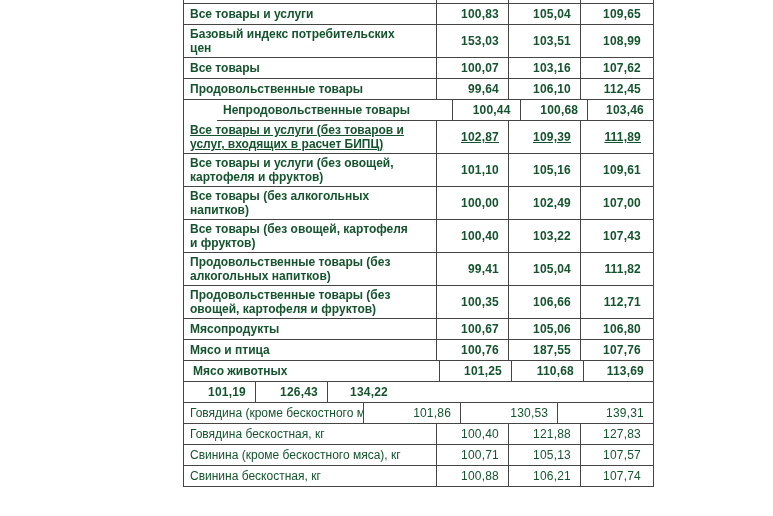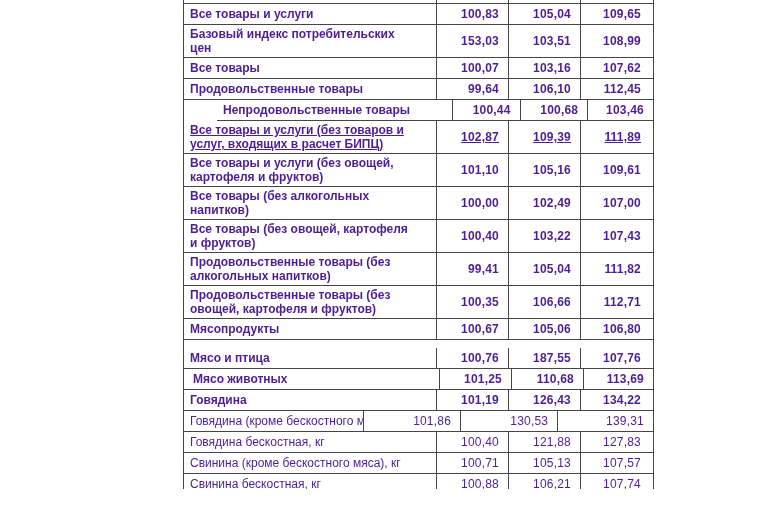--- a/index.html
+++ b/index.html
@@ -1,18 +1,18 @@
 <!DOCTYPE html>
 <html><head>
 <meta charset="utf-8">
 <style>
   html,body{margin:0;padding:0;background:#ffffff;}
   .page{
     position:relative;width:773px;height:489px;overflow:hidden;
-    background:#ffffff;color:#4c1d95;
+    background:#ffffff;color:#14532d;
     font-family:"Liberation Sans",sans-serif;
     border-radius:22px;
   }
   .table{
     position:absolute;left:183px;top:0;width:469px;
     border-left:1.5px solid #454545;border-right:1.5px solid #454545;
     background:#ffffff;
   }
   .tr{display:flex;box-sizing:border-box;border-bottom:1.5px solid #454545;}
   .tr.sliver{height:4px;}
@@ -119,34 +119,33 @@
           <div class="td num">100,35</div>
           <div class="td num">106,66</div>
           <div class="td num last">112,71</div>
         </div>
         <div class="tr b one" style="height: 21px;">
           <div class="td label">Мясопродукты</div>
           <div class="td num">100,67</div>
           <div class="td num">105,06</div>
           <div class="td num last">106,80</div>
         </div>
-        <div class="tr b one" style="height: 21px; margin-top: 8px;">
+        <div class="tr b one" style="height: 21px;">
           <div class="td label">Мясо и птица</div>
           <div class="td num">100,76</div>
           <div class="td num">187,55</div>
           <div class="td num last">107,76</div>
         </div>
         <div class="tr b one" style="height: 21px; justify-content: flex-end;">
           <div class="td label">Мясо животных</div>
           <div class="td num">101,25</div>
           <div class="td num">110,68</div>
           <div class="td num last">113,69</div>
         </div>
         <div class="tr b one" style="height: 21px;">
-          <div class="td label">Говядина</div>
           <div class="td num">101,19</div>
           <div class="td num">126,43</div>
           <div class="td num last">134,22</div>
         </div>
         <div class="tr r one" style="height: 21px; gap: 44px;">
           <div class="td label">Говядина (кроме бескостного мяса), кг</div>
           <div class="td num">101,86</div>
           <div class="td num">130,53</div>
           <div class="td num last">139,31</div>
         </div>

